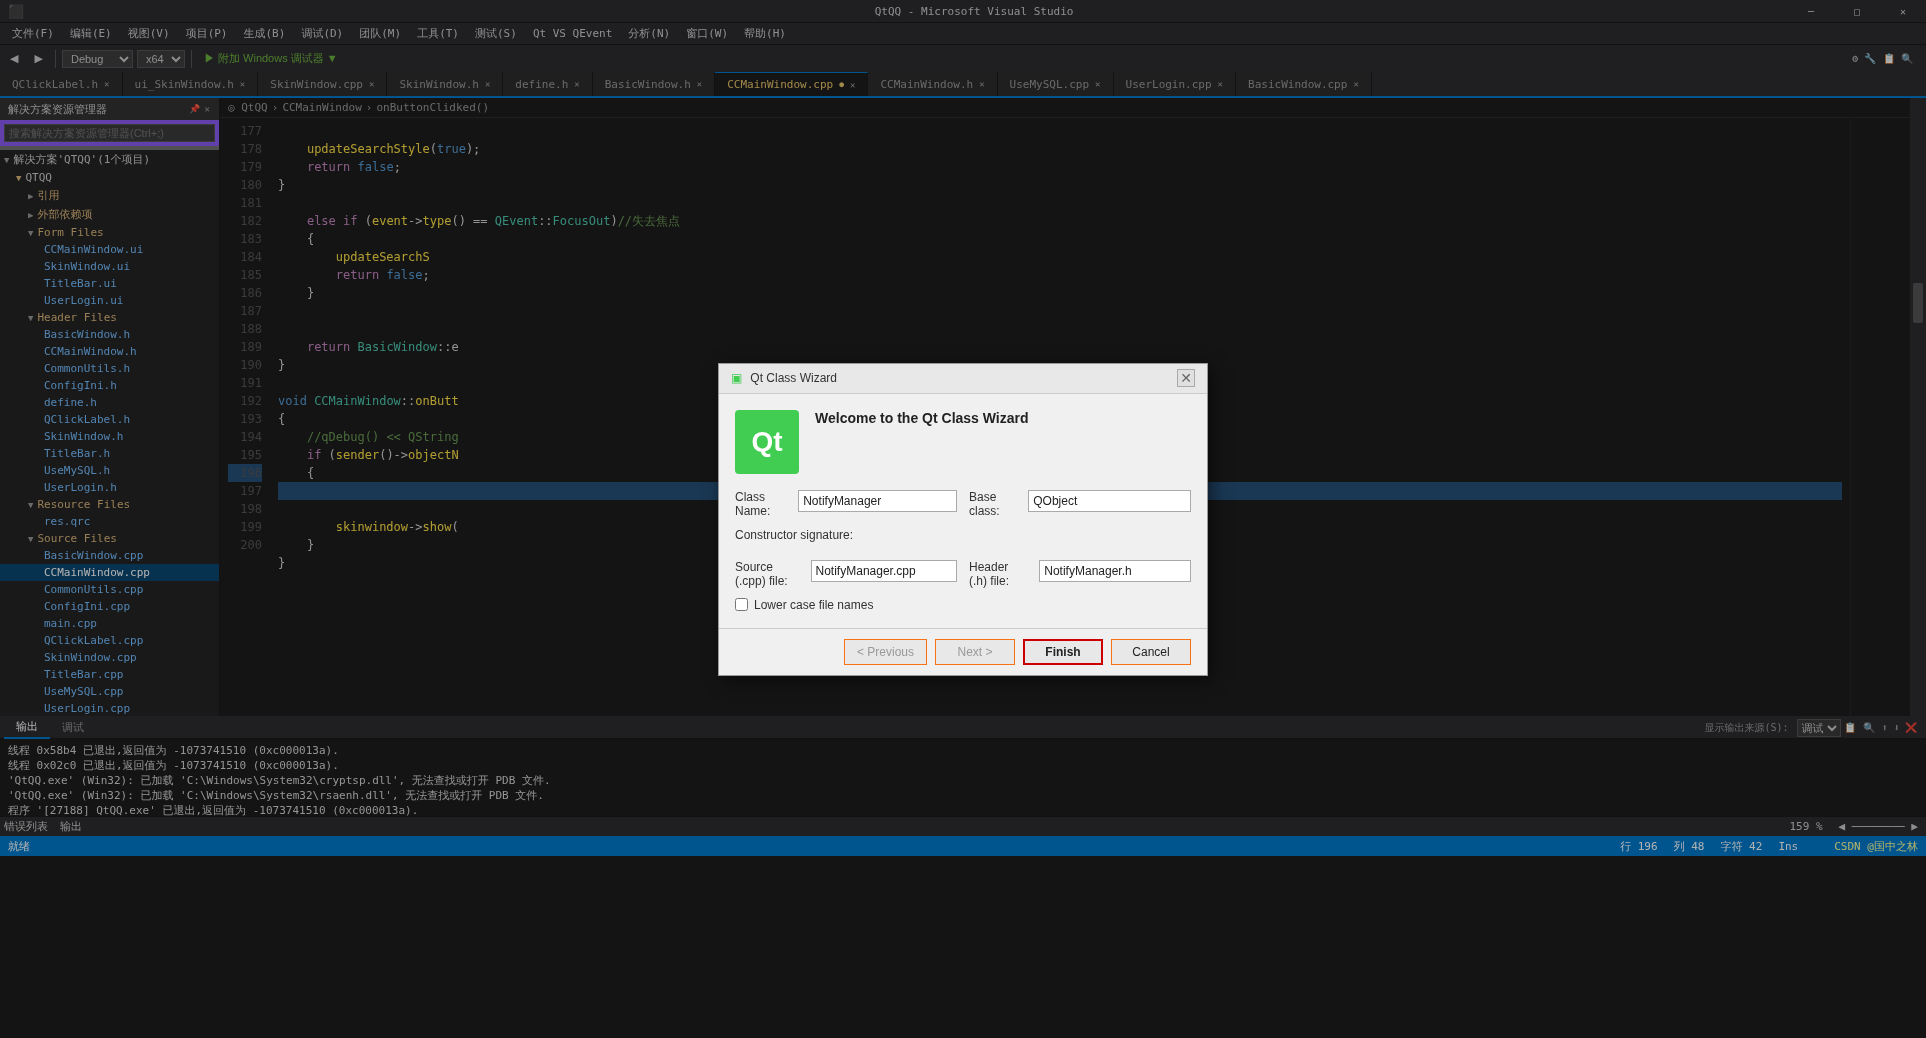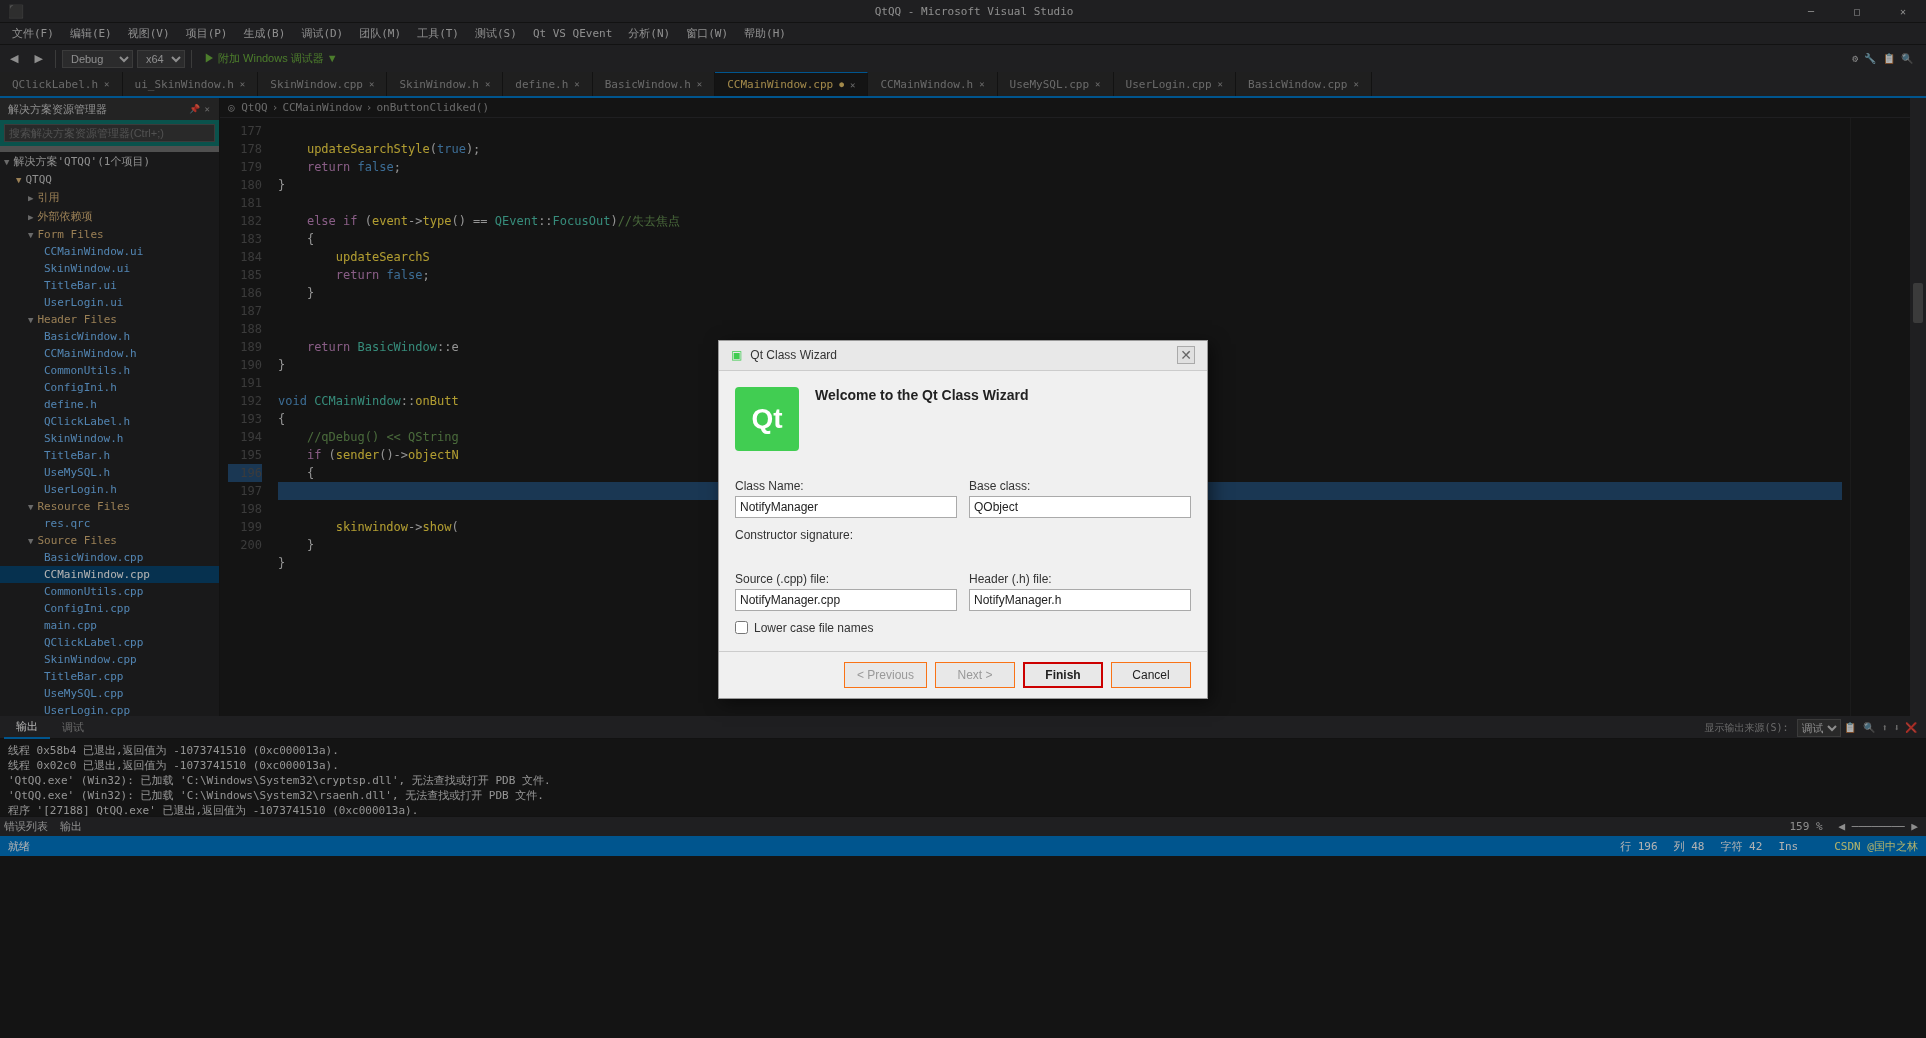--- a/index.html
+++ b/index.html
@@ -152,22 +152,22 @@
       padding: 4px 8px;
       font-size: 11px;
       color: #ccc;
       display: flex;
       align-items: center;
       justify-content: space-between;
       height: 22px;
     }
     #sidebar-search {
       padding: 4px;
-      background: #0f766e;
-      border-bottom: 6px solid #737373;
+      background: #8b5cf6;
+      border-bottom: 4px solid #737373;
     }
     #sidebar-search input {
       width: 100%;
       background: #3c3c3c;
       border: 1px solid #555;
       color: #ccc;
       padding: 2px 4px;
       font-size: 11px;
     }
     .tree-item {
@@ -386,23 +386,22 @@
     }
 
     .form-row {
       display: flex;
       gap: 12px;
       margin-bottom: 10px;
     }
     .form-group {
       flex: 1;
       display: flex;
-      flex-direction: column;
-      gap: 3px;
-      margin-top: 12px;
+      flex-direction: row;
+      gap: 15px;
     }
     .form-label {
       font-size: 12px;
       color: #333;
     }
     .form-input {
       width: 100%;
       height: 22px;
       border: 1px solid #aaa;
       background: #fff;

